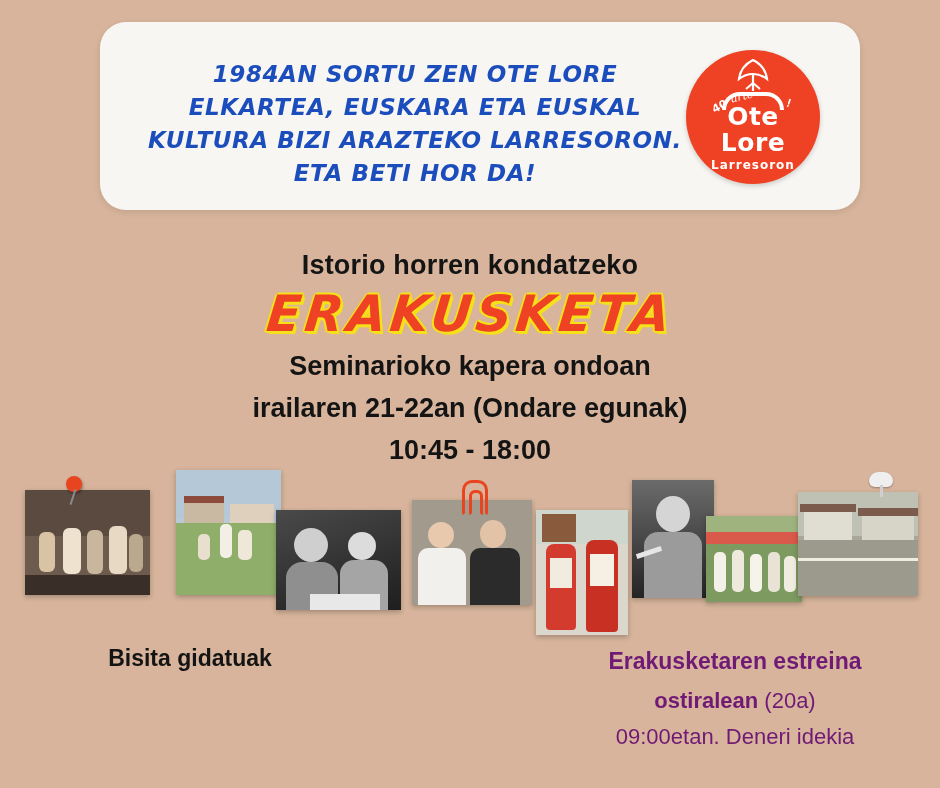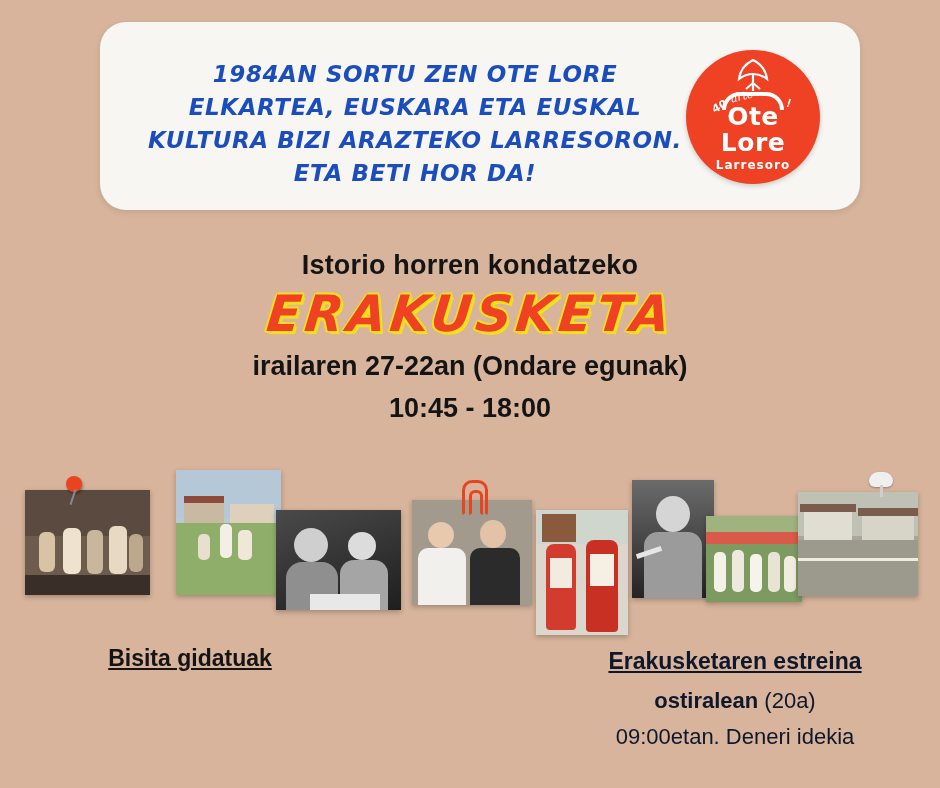--- a/index.html
+++ b/index.html
@@ -246,27 +246,26 @@
     width: 340px;
     text-align: center;
     color: #141414;
   }
   .cap-right {
     position: absolute;
     right: 10px;
     top: 648px;
     width: 390px;
     text-align: center;
-    color: #0f172a;
+    color: #701a75;
   }
   .cap-title {
     font-size: 23px;
     font-weight: bold;
     margin-bottom: 8px;
-    text-decoration: underline;
   }
   .cap-line {
     font-size: 22px;
     line-height: 36px;
   }
   .cap-line b { font-weight: bold; text-align: center; }
 </style>
 </head>
 <body>
 
@@ -281,30 +280,31 @@
       <path d="M23 1 C15 5 10 12 9 20 C14 16 18 15 23 15 C28 15 32 16 37 20 C36 12 31 5 23 1 Z" fill="none" stroke="#ffffff" stroke-width="2.2"></path>
       <path d="M23 15 L23 32" stroke="#ffffff" stroke-width="2.2" fill="none"></path>
       <path d="M23 24 L16 30 M23 24 L30 30" stroke="#ffffff" stroke-width="2" fill="none"></path>
     </svg>
     <div class="logo-arc"></div>
     <div class="logo-40">40</div>
     <div class="logo-urte">urte</div>
     <div class="logo-excl">!</div>
     <div class="logo-word logo-lore">Lore</div>
     <div class="logo-word logo-ote">Ote</div>
-    <div class="logo-word logo-sub">Larresoro</div>
+    <div class="logo-word logo-sub">Larresoron</div>
   </div>
 </div>
 
 <div class="center-block">
   <div class="line-1">Istorio horren kondatzeko</div>
   <div class="erakusketa-wrap">
     <span class="erakusketa">ERAKUSKETA</span>
   </div>
-  <div class="line-3">irailaren 27-22an (Ondare egunak)</div>
+  <div class="line-2">Seminarioko kapera ondoan</div>
+  <div class="line-3">irailaren 21-22an (Ondare egunak)</div>
   <div class="line-4">10:45 - 18:00</div>
 </div>
 
 <div class="photos">
 
   <div class="photo" style="left:25px; top:20px; width:125px; height:105px; background:#6d5b4e;">
     <div class="bar" style="left:0; top:0; width:100%; height:46px; background:#5b4a40;"></div>
     <div class="bar" style="left:0; bottom:0; width:100%; height:20px; background:#3a2f28;"></div>
     <div class="blob" style="left:14px; top:42px; width:16px; height:40px; background:#d9c3a5; border-radius:6px;"></div>
     <div class="blob" style="left:38px; top:38px; width:18px; height:46px; background:#efe3cf; border-radius:6px;"></div>

